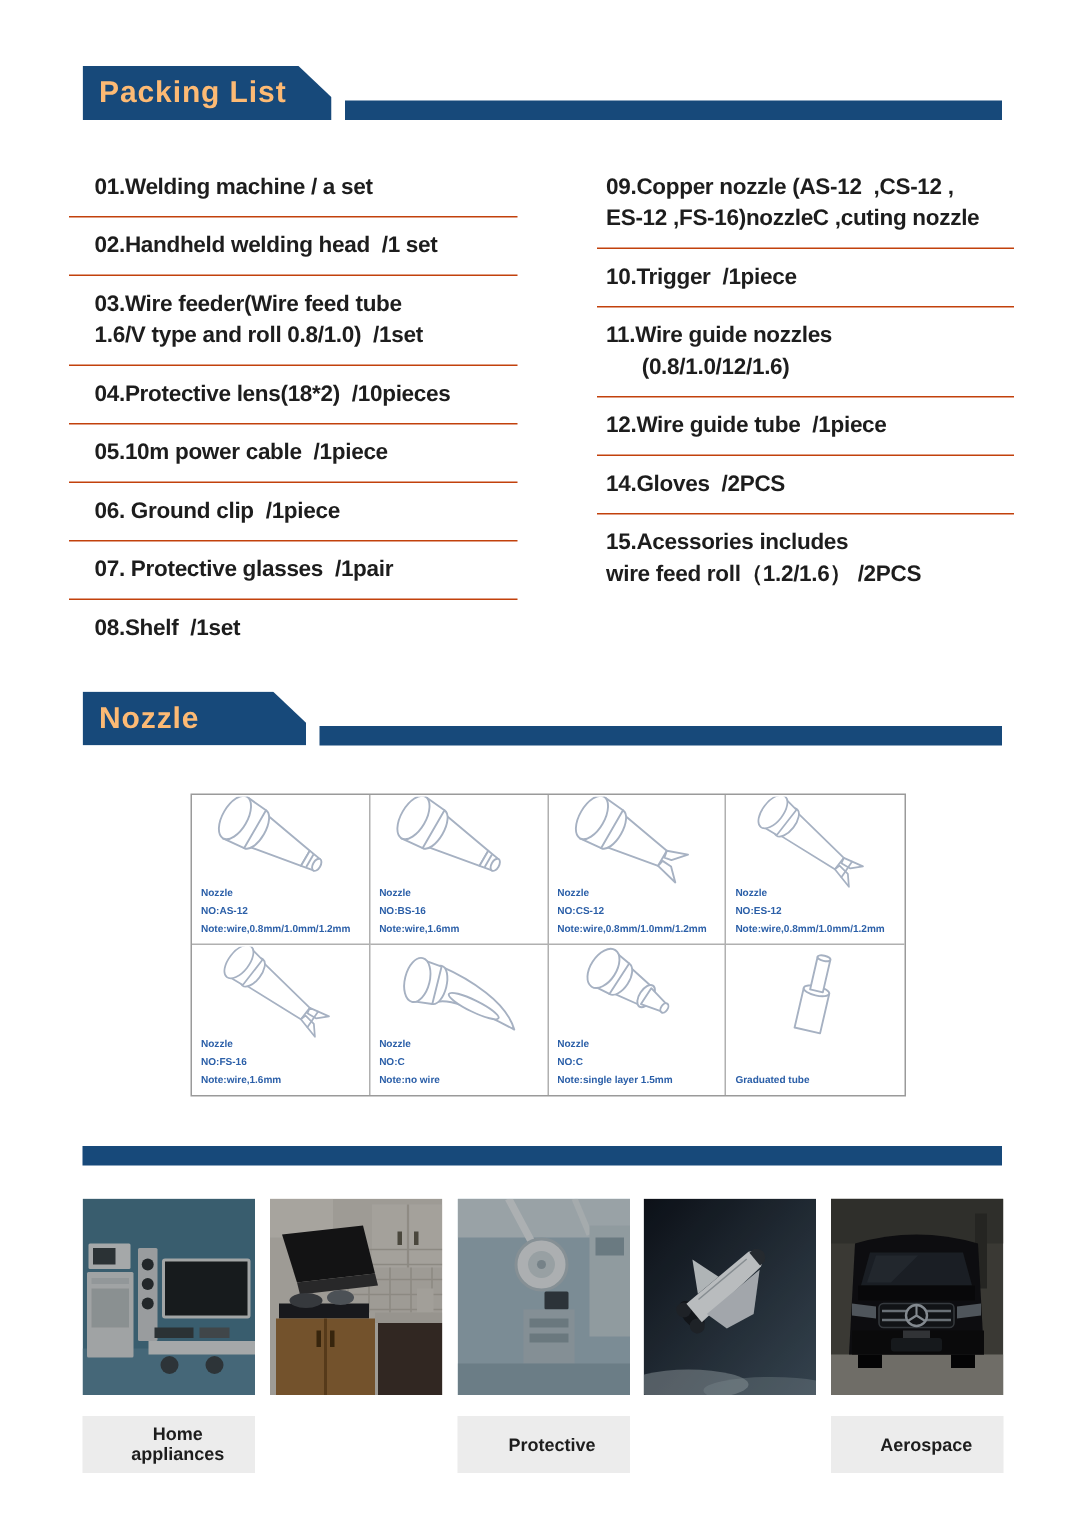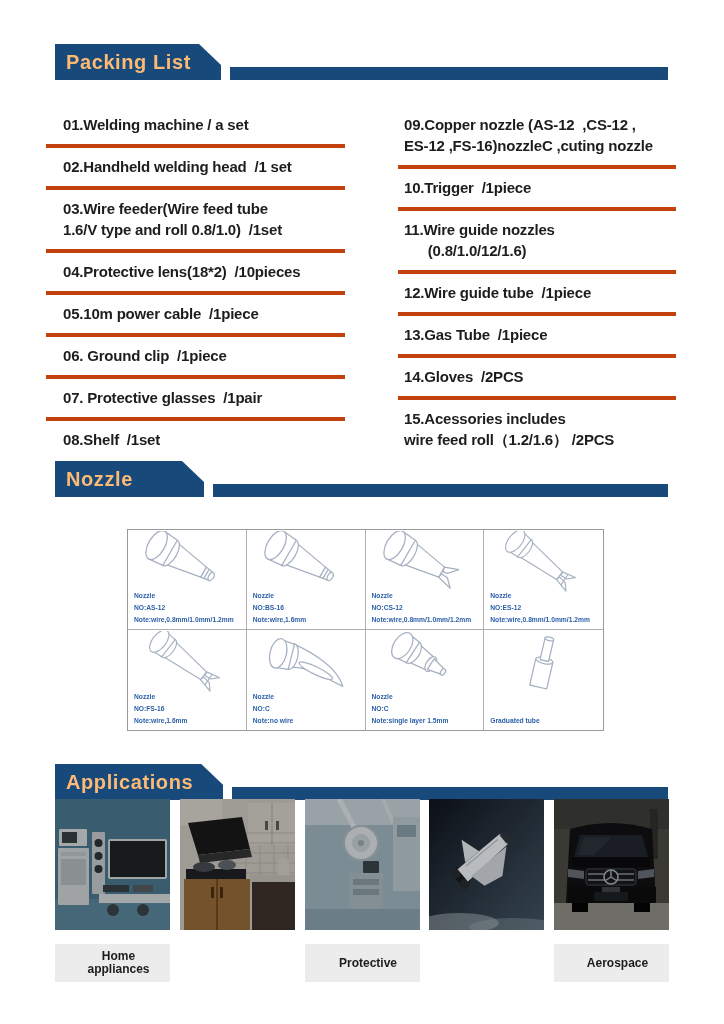--- a/index.html
+++ b/index.html
@@ -11,21 +11,21 @@
   .tab{background:#17497a;color:#fdba74;height:36px;line-height:36px;font-size:20px;font-weight:bold;
        letter-spacing:0.6px;padding:0 30px 0 11px;min-width:108px;
        clip-path:polygon(0 0,calc(100% - 22px) 0,100% 58%,100% 100%,0 100%);}
   .bar{flex:1;height:13px;background:#17497a;}
 
   
   .col{position:absolute;}
   .col-left{left:46px;top:106px;width:299px;}
   .col-right{left:398px;top:106px;width:278px;}
   .pl-item{font-size:15px;font-weight:bold;color:#1d1d1d;line-height:21px;letter-spacing:-0.2px;
-           padding:8px 0 9px 0;border-bottom:4px solid #c2410c;white-space:pre-wrap;}
+           padding:8px 0 9px 0;border-bottom:1px solid #c2410c;white-space:pre-wrap;}
   .col-left .pl-item{padding-left:17px;}
   .col-right .pl-item{padding-left:6px;}
   .pl-item.last{border-bottom:none;}
 
   
   .grid{position:absolute;left:127px;top:529px;width:477px;height:202px;border:1px solid #9a9a9a;
         display:grid;grid-template-columns:repeat(4,1fr);grid-template-rows:1fr 1fr;box-sizing:border-box;}
   .cell{position:relative;border-right:1px solid #b0b0b0;border-bottom:1px solid #b0b0b0;}
   .cell:nth-child(4n){border-right:none;}
   .cell:nth-child(n+5){border-bottom:none;}
@@ -134,21 +134,20 @@
     <div class="pl-item last">08.Shelf  /1set</div>
   </div>
 
   <div class="col col-right">
     <div class="pl-item">09.Copper nozzle (AS-12  ,CS-12 ,
 ES-12 ,FS-16)nozzleC ,cuting nozzle</div>
     <div class="pl-item">10.Trigger  /1piece</div>
     <div class="pl-item">11.Wire guide nozzles
       (0.8/1.0/12/1.6)</div>
     <div class="pl-item">12.Wire guide tube  /1piece</div>
-    <div class="pl-item">13.Gas Tube  /1piece</div>
     <div class="pl-item">14.Gloves  /2PCS</div>
     <div class="pl-item last">15.Acessories includes
 wire feed roll（1.2/1.6） /2PCS</div>
   </div>
 
   <div class="sec" style="top:461px">
     <div class="tab">
       <span>Nozzle</span>
     </div>
     <div class="bar"></div>
@@ -231,23 +230,20 @@
         </svg>
       <div class="cell-text">
         <div class="cl"></div>
         <div class="cl"></div>
         <div class="cl">Graduated tube</div>
       </div>
     </div>
   </div>
 
   <div class="sec" style="top:764px">
-    <div class="tab">
-      <span>Applications</span>
-    </div>
     <div class="bar"></div>
   </div>
 
   <div class="apps">
     <div class="tile">
       <svg viewBox="0 0 115 131" width="115" height="131">
         <rect width="115" height="131" fill="#4d7c93"></rect>
         <rect y="100" width="115" height="31" fill="#5d8aa0"></rect>
         <rect x="4" y="30" width="28" height="17" rx="1" fill="#dde1e2"></rect>
         <rect x="7" y="33" width="15" height="11" fill="#3a4347"></rect>

